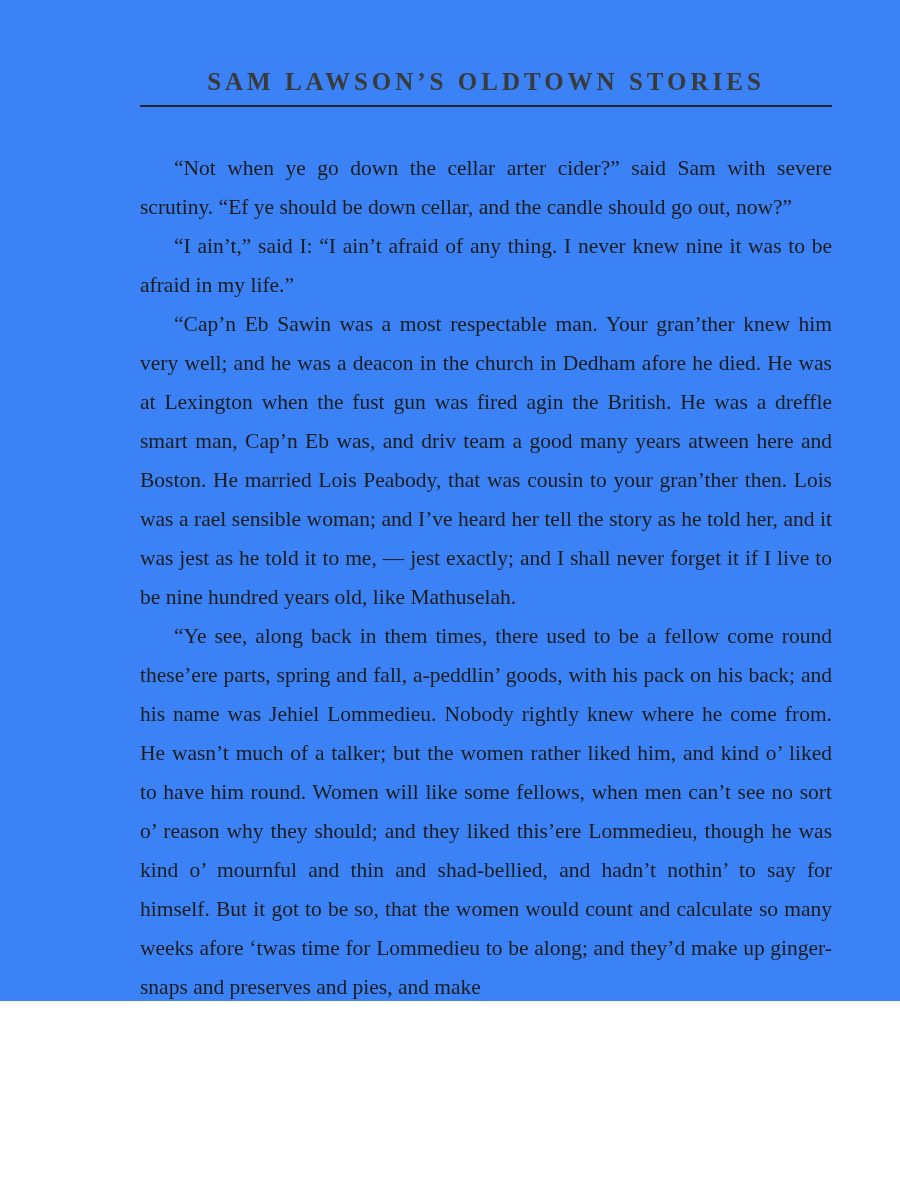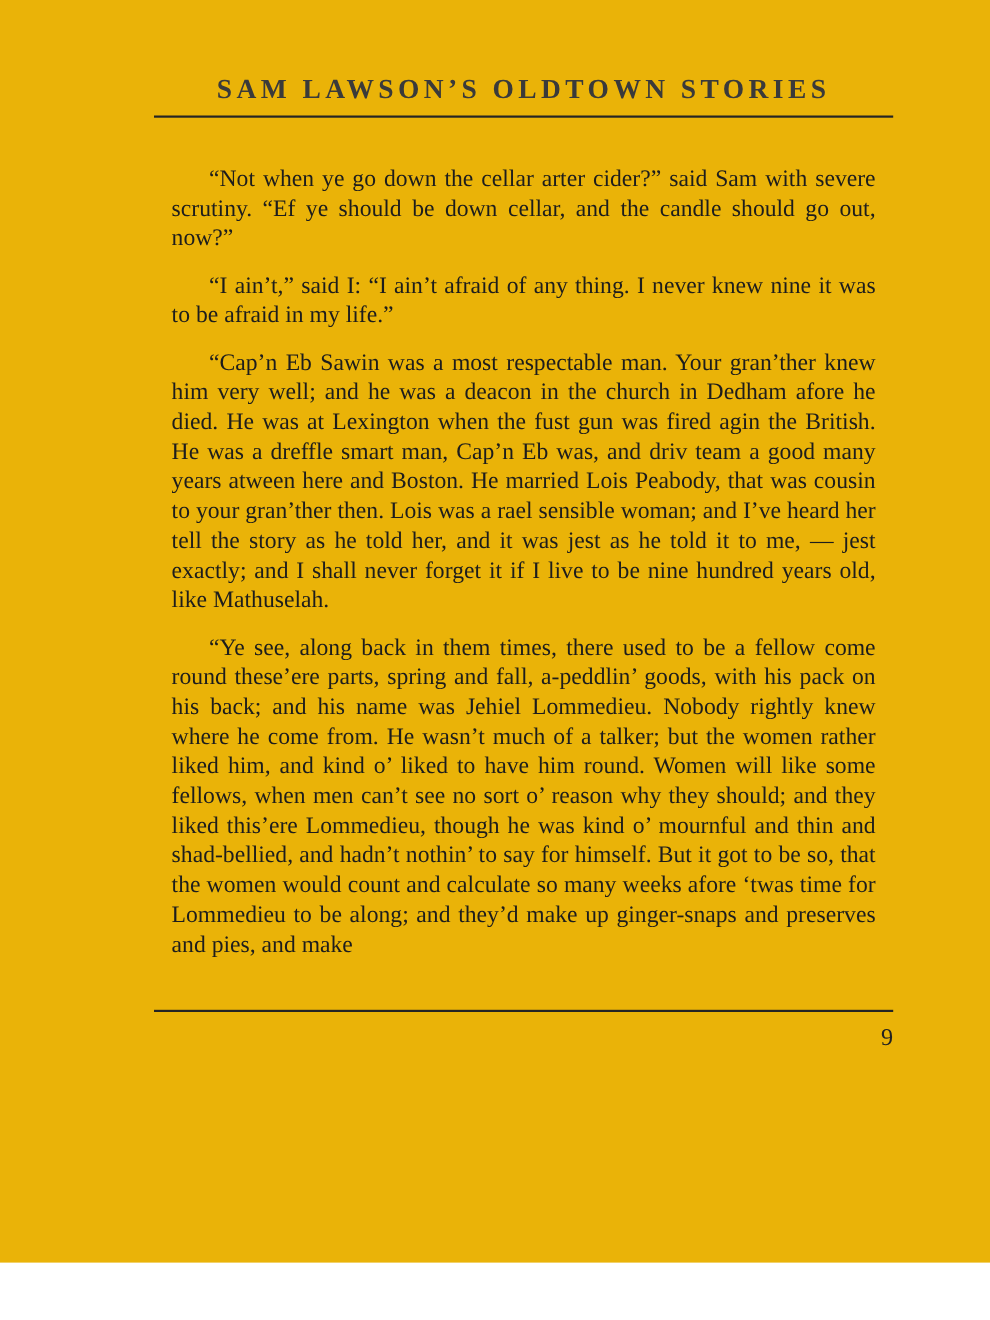--- a/index.html
+++ b/index.html
@@ -3,24 +3,24 @@
 <meta charset="utf-8">
 <style>
   html, body {
     margin: 0;
     padding: 0;
     background: #ffffff;
   }
   .page {
     position: relative;
     width: 900px;
-    height: 1148px;
+    height: 1001px;
     box-sizing: border-box;
-    background: #eab308;
-    padding: 68px 88px 0 140px;
+    background: #3b82f6;
+    padding: 68px 68px 0 140px;
     font-family: "Liberation Serif", serif;
     color: #1d1d1d;
     overflow: hidden;
   }
   .running-head {
     margin: 0 0 9px 0;
     text-align: center;
     font-family: "Liberation Serif", serif;
     font-size: 25px;
     font-weight: 600;
@@ -30,23 +30,23 @@
   }
   .rule {
     height: 0;
     border: 0;
     border-top: 2px solid #242424;
   }
   .header-rule {
     margin: 0 0 42px 0;
   }
   .page-body p {
-    margin: 16px;
+    margin: 0;
     font-size: 21.5px;
-    line-height: 27px;
+    line-height: 39px;
     text-align: justify;
     text-indent: 34px;
     color: #1d1d1d;
   }
   .footer-rule {
     margin-top: 46px;
   }
   .page-number {
     margin-top: 10px;
     text-align: right;

